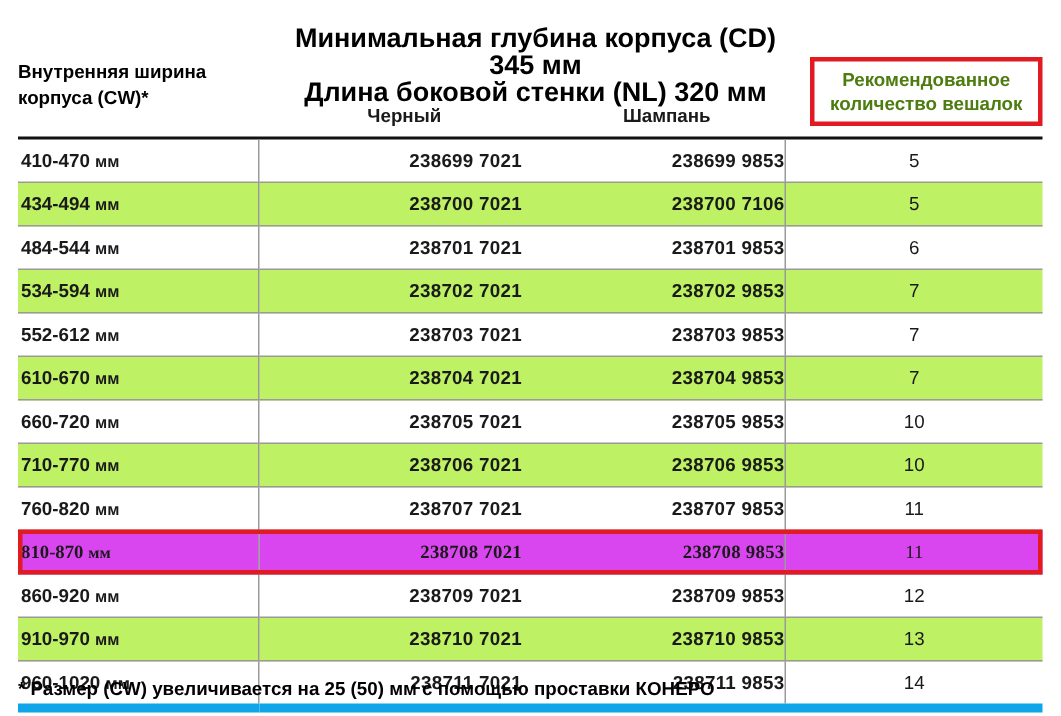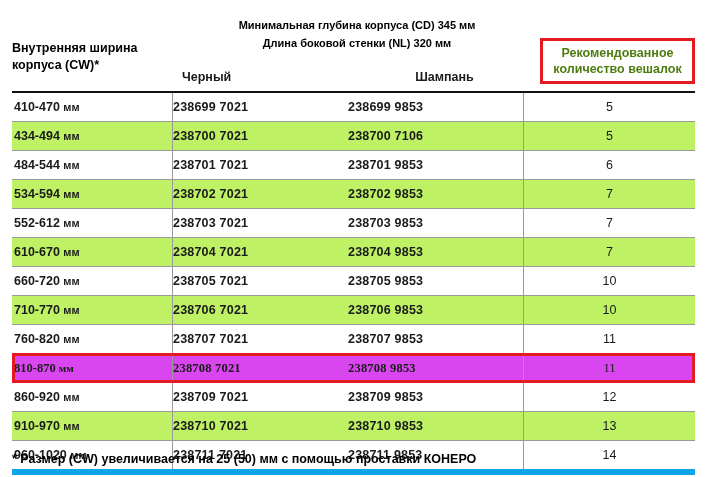--- a/index.html
+++ b/index.html
@@ -39,36 +39,37 @@
     line-height: 17px;
     font-weight: bold;
     color: #000;
   }
   .hdr-col-cd {
     position: absolute;
     left: 170px;
     top: 4px;
     width: 350px;
     text-align: center;
-    font-size: 11px;
+    font-size: 18px;
     line-height: 18px;
     font-weight: bold;
     color: #000;
   }
   .hdr-sub-row {
     position: absolute;
     left: 170px;
     top: 58px;
     width: 350px;
     height: 18px;
   }
   .hdr-black {
     position: absolute;
     left: 0;
     width: 175px;
+    text-align: center;
     font-size: 12.5px;
     font-weight: bold;
   }
   .hdr-champ {
     position: absolute;
     left: 175px;
     width: 175px;
     text-align: center;
     font-size: 12.5px;
     font-weight: bold;
@@ -131,21 +132,21 @@
     font-weight: bold;
     padding-left: 2px !important;
     border-right: 1px solid #9a9a9a;
   }
   .c-cw .mm {
     font-size: 11px;
     font-weight: bold;
   }
   .c-black, .c-champ {
     width: 175px;
-    text-align: left;
+    text-align: right;
     font-weight: bold;
     letter-spacing: 0.2px;
   }
   .c-champ {
     border-right: 1px solid #9a9a9a;
   }
   .c-qty {
     text-align: center;
     font-weight: normal;
   }

